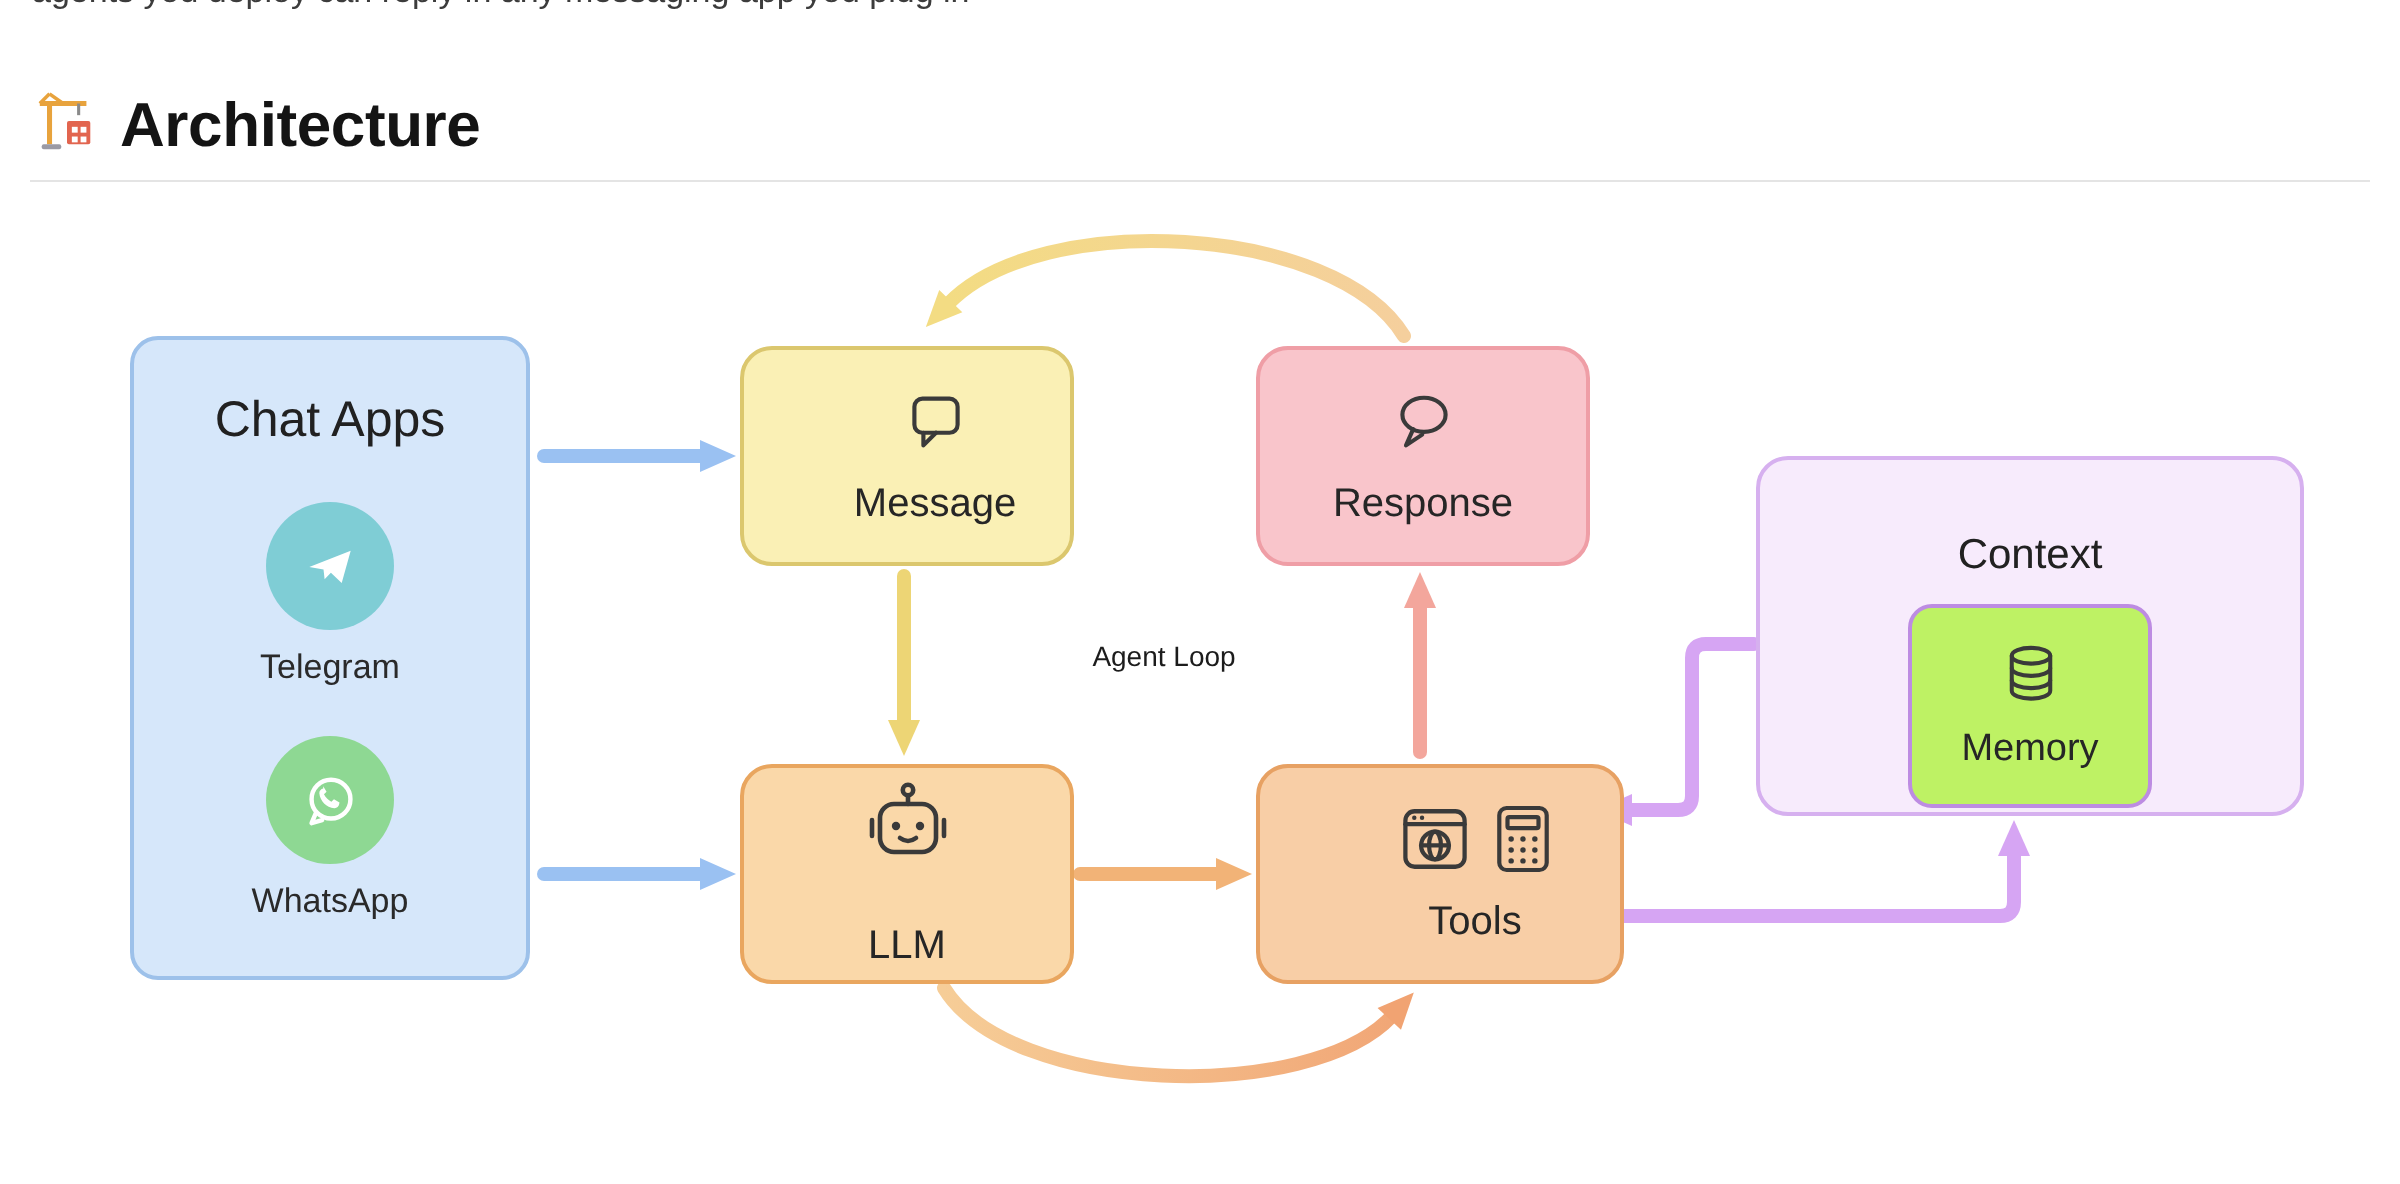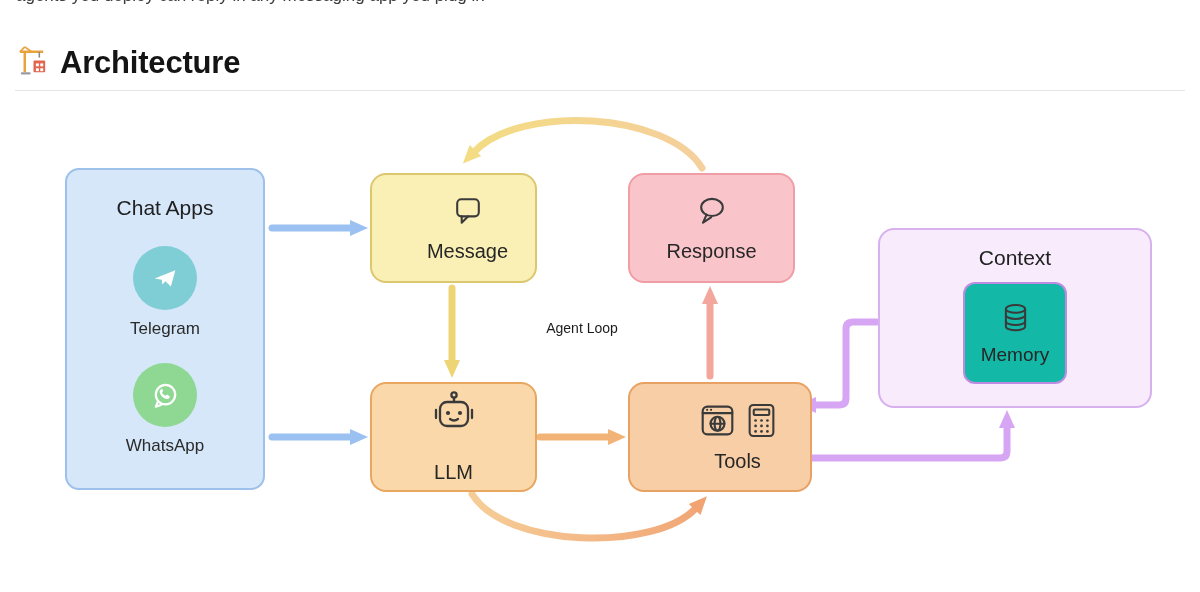--- a/index.html
+++ b/index.html
@@ -24,42 +24,42 @@
   
   .node{
     position:absolute;z-index:2;box-sizing:border-box;
     border:2px solid;border-radius:16px;
     display:flex;flex-direction:column;align-items:center;justify-content:center;gap:7px;
   }
   .node-label{font-size:20px;color:#262626;}
 
   
   .chat-apps{left:65px;top:168px;width:200px;height:322px;background:#d6e7fa;border-color:#9dc1ea;border-radius:14px;justify-content:flex-start;gap:0;}
-  .chat-title{font-size:21px;color:#212121;margin-top:26px;}
+  .chat-title{font-size:25px;color:#212121;margin-top:26px;}
   .app-circle{width:64px;height:64px;border-radius:50%;display:flex;align-items:center;justify-content:center;}
   .app-circle.telegram{background:#7fcdd5;margin-top:26px;}
   .app-circle.whatsapp{background:#8ed893;margin-top:24px;}
   .app-label{font-size:17px;color:#2a2a2a;margin-top:9px;}
 
   
   .message{left:370px;top:173px;width:167px;height:110px;background:#faf0b5;border-color:#dbc76e;padding-left:28px;}
   .response{left:628px;top:173px;width:167px;height:110px;background:#f9c5cb;border-color:#ef9ea6;}
   .llm{left:370px;top:382px;width:167px;height:110px;background:#fad8a9;border-color:#e9a65f;gap:25px;}
   .tools{left:628px;top:382px;width:184px;height:110px;background:#f8cea6;border-color:#e7a163;padding-left:35px;}
   .tools-icons{display:flex;align-items:center;gap:10px;}
 
   
   .agent-loop{position:absolute;left:500px;top:320px;width:164px;text-align:center;font-size:14px;color:#1c1c1c;z-index:2;}
 
   
   .context{left:878px;top:228px;width:274px;height:180px;background:#f7ebfc;border-color:#d6b0ef;justify-content:flex-start;gap:0;}
-  .context-title{font-size:21px;color:#212121;margin-top:16px;}
+  .context-title{font-size:21px;color:#212121;margin-top:36px;}
   .context-row{display:flex;gap:16px;margin-top:12px;}
   .subnode{box-sizing:border-box;border:2px solid;border-radius:12px;display:flex;flex-direction:column;align-items:center;justify-content:center;gap:4px;}
-  .memory{width:104px;height:102px;background:#14b8a6;border-color:#bd8ce2;}
+  .memory{width:122px;height:102px;background:#bef264;border-color:#bd8ce2;}
   .skills{width:114px;height:102px;background:#daadf2;border-color:#af6cdb;}
   .sub-label{font-size:19px;color:#262626;}
 
   
   .st{fill:none;stroke:#3a3a3a;stroke-width:2.3;stroke-linecap:round;stroke-linejoin:round;}
   .fl{fill:#3a3a3a;stroke:none;}
 </style>
 </head>
 <body>
 

